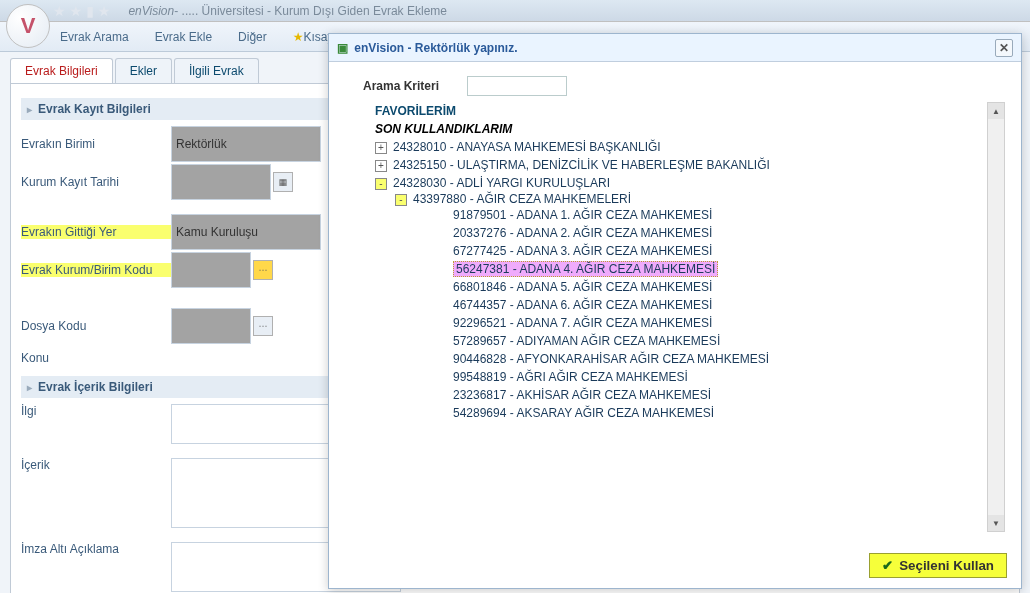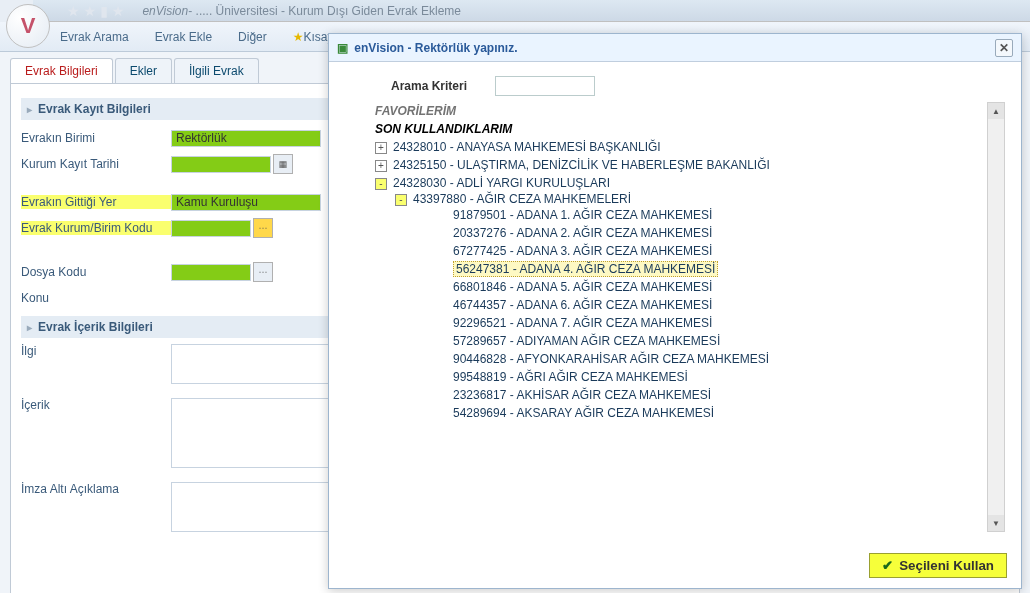--- a/index.html
+++ b/index.html
@@ -11,26 +11,25 @@
     height: 593px;
     position: relative;
     overflow: hidden;
   }
   
   .top-banner {
     height: 22px;
     background: linear-gradient(#dde8f2, #cdd9e6);
     display: flex;
     align-items: center;
-    padding-left: 34px;
+    padding-left: 53px;
     color: #7a8a9a;
     font-size: 12px;
     border-bottom: 1px solid #c0c0c0;
     position: relative;
-    margin-left: 33px;
   }
   .top-banner .stars { display:flex; gap:4px; margin-right:18px; color:#e0e6ee;}
   .top-banner .star { font-size:14px; }
   .logo-circle {
     position: absolute;
     left: 6px; top: 4px;
     width: 44px; height: 44px;
     border-radius: 50%;
     background: radial-gradient(circle at 30% 30%, #fff, #e4ebf3);
     border: 1px solid #c0c0c0;
@@ -98,23 +97,23 @@
     align-items:center;
     min-height:24px;
     margin:2px 0;
   }
   .form-row label {
     width:150px;
     color:#3a5a7a;
   }
   .form-row .field {
     flex:0 0 150px;
-    height:17px;
+    height:36px;
     border:1px solid #c7d3e0;
-    background:#84cc16;
+    background:#a3a3a3;
     padding:2px 4px;
     color:#333;
     display:flex;align-items:center;
   }
   .form-row .lookup-btn {
     width:20px;height:20px;
     background:#ffd84a;
     border:1px solid #b0b0b0;
     margin-left:2px;
     display:flex;align-items:center;justify-content:center;
@@ -143,50 +142,50 @@
     border-bottom:1px solid #c0cede;
   }
   .modal-title .icon { margin-right:6px;color:#3a8a3a; }
   .modal-title .close { margin-left:auto; width:18px;height:18px;border:1px solid #9ab;border-radius:2px;display:flex;align-items:center;justify-content:center;color:#555;cursor:pointer;background:#f4f8fc;}
   .modal-body {
     flex:1;
     padding:14px 14px 4px 34px;
     position:relative;
     overflow:hidden;
   }
-  .search-row {display:flex;align-items:center;gap:28px;margin-bottom:6px;margin-left:28px;}
+  .search-row {display:flex;align-items:center;gap:28px;margin-bottom:6px;}
   .search-row label{font-weight:bold;color:#333;}
   .search-row input{width:100px;height:20px;border:1px solid #bcc;padding:2px 4px;}
   .tree {
     position:relative;
     padding-left:8px;
     height:430px;
   }
   .tree-scroll {
     position:absolute;right:2px;top:0;width:18px;height:100%;
     background:#f0f0f0;border:1px solid #d0d0d0;
     display:flex;flex-direction:column;justify-content:space-between;
   }
   .tree-scroll .arrow{height:16px;background:#e4e4e4;display:flex;align-items:center;justify-content:center;font-size:8px;color:#555;cursor:pointer;}
   .tree ul{list-style:none;padding-left:20px; position:relative;}
   .tree li{padding:2px 0;color:#1a3a5a;white-space:nowrap;}
-  .favorites{color:#737373;font-weight:bold;font-style:italic;}
+  .favorites{color:#0c4a6e;font-weight:bold;}
   .recent{color:#000000;font-weight:bold;font-style:italic;}
   .node-exp {
     display:inline-flex;width:12px;height:12px;border:1px solid #888;
     align-items:center;justify-content:center;font-size:10px;line-height:10px;
     margin-right:6px;background:#fff;color:#555;cursor:pointer;
     vertical-align:middle;
   }
   .node-exp.hl{background:#faff6e;}
   .tree li.leaf::before{
     content:"";display:inline-block;width:18px;
   }
   .tree li .txt{cursor:pointer;}
-  .tree li.selected .txt{background:#fef9c3;border:1px dotted #c0a030;padding:0 2px;}
+  .tree li.selected .txt{background:#f0abfc;border:1px dotted #c0a030;padding:0 2px;}
   .modal-footer{
     display:flex;justify-content:flex-end;padding:6px 14px 10px;
   }
   .use-btn{
     background:#f6ff3a;border:1px solid #9aa030;
     padding:4px 12px;font-weight:bold;color:#333;
     display:flex;align-items:center;gap:6px;cursor:pointer;
   }
   .use-btn .check{color:#1a6a1a;font-weight:bold;}
 </style>

